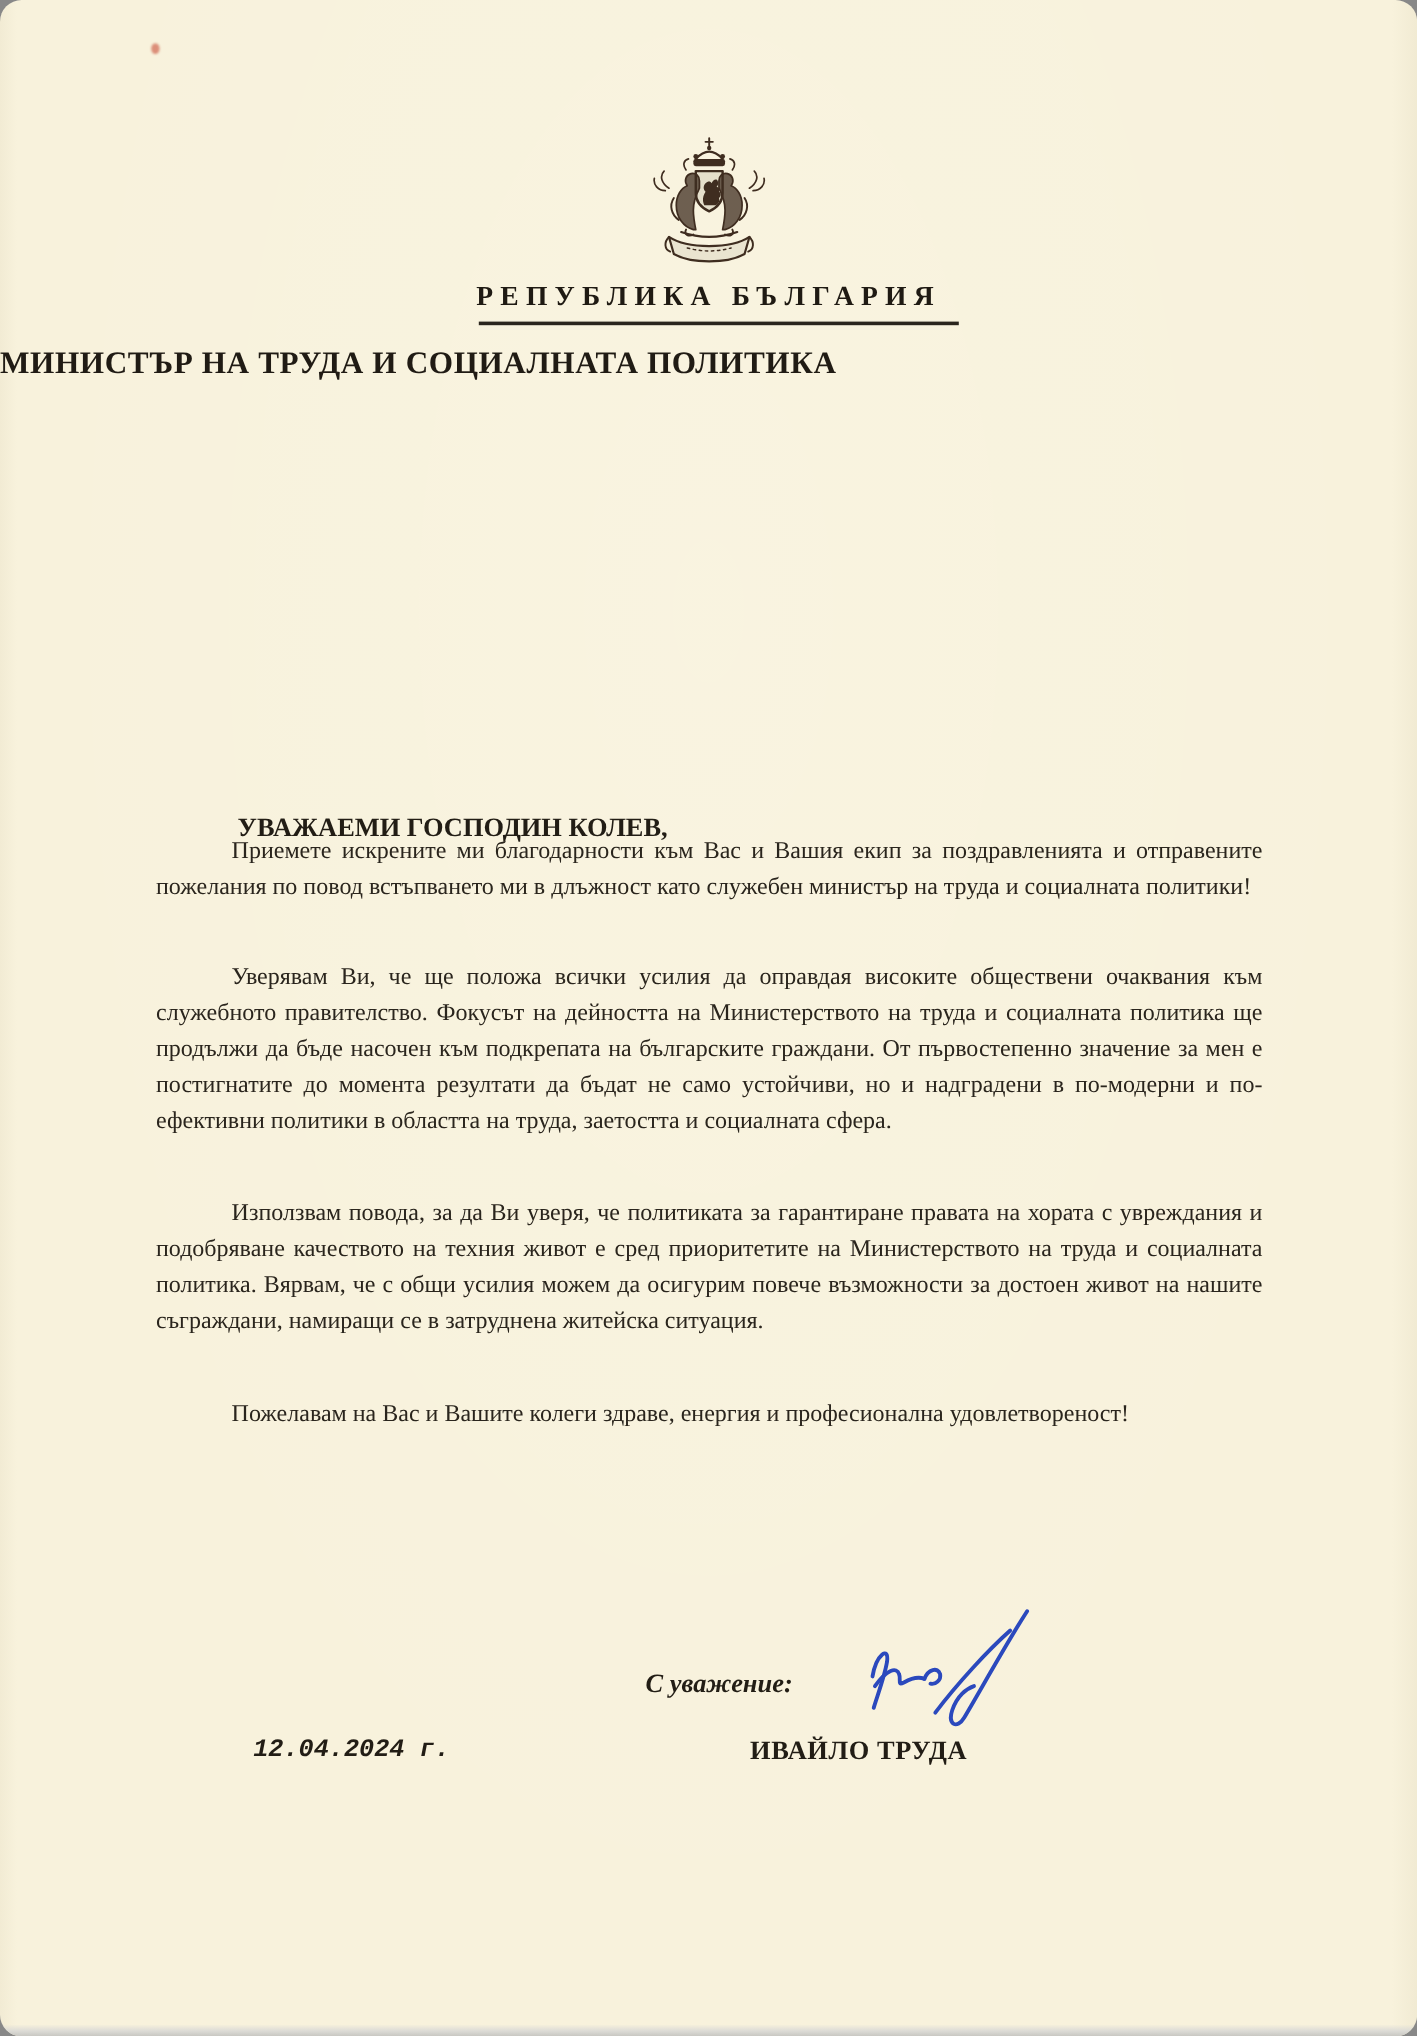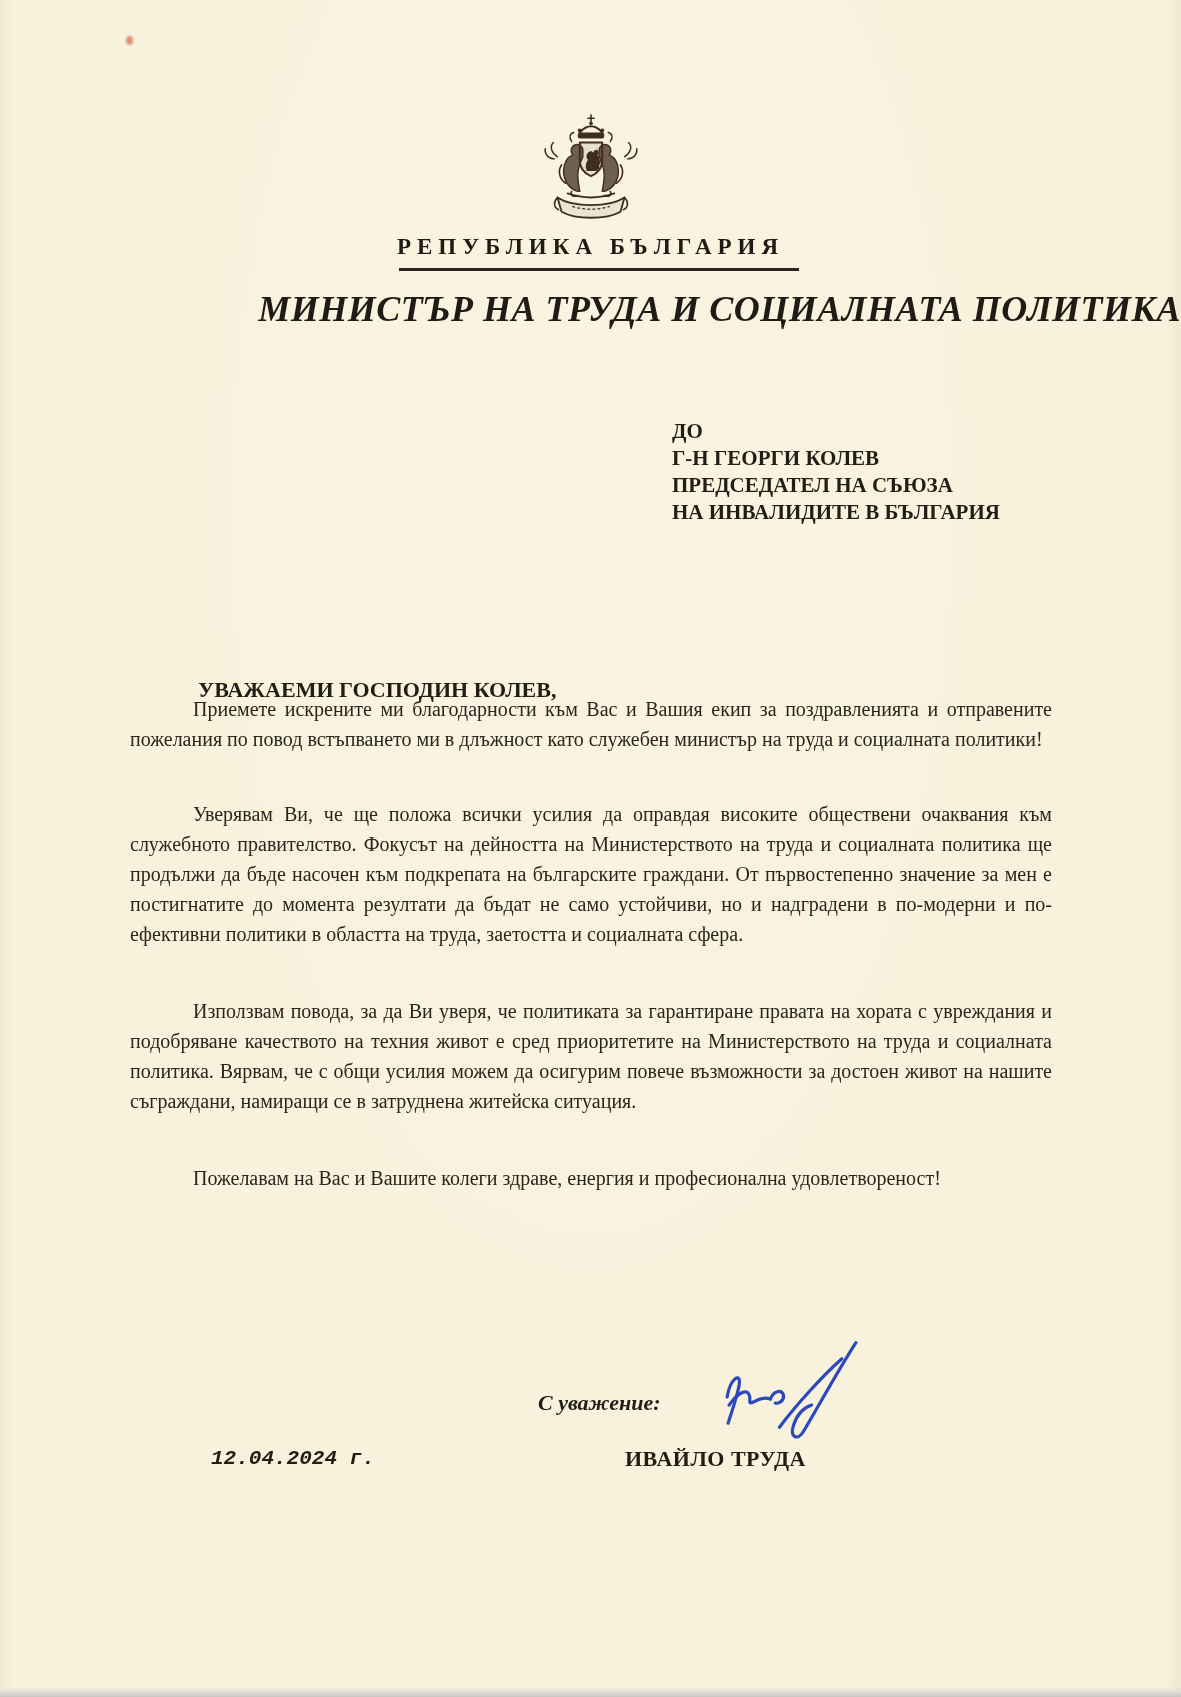--- a/index.html
+++ b/index.html
@@ -15,34 +15,34 @@
     position:relative;
     width:1181px;height:1697px;
     margin:0 auto;
     background:var(--paper);
     background-image:
       radial-gradient(ellipse at 50% 30%, rgba(255,255,255,0.12), rgba(0,0,0,0) 70%),
       linear-gradient(90deg, rgba(230,222,196,0.35) 0px, rgba(0,0,0,0) 14px, rgba(0,0,0,0) 1160px, rgba(228,220,194,0.35) 1181px);
     font-family:"Liberation Serif","DejaVu Serif",serif;
     color:var(--ink);
     overflow:hidden;
+    border-radius:18px;
   }
   
   .emblem{position:absolute;left:527px;top:112px;width:128px;height:112px;}
   .republic-title{
     position:absolute;left:0;top:234px;width:100%;
     text-align:center;font-weight:bold;font-size:23px;letter-spacing:6px;
     color:#1f1a13;
   }
   .title-rule{position:absolute;left:399px;top:268px;width:400px;height:3px;background:var(--rule);}
   .ministry-title{
     position:absolute;left:0;top:288px;width:100%;
-    text-align:right;font-weight:bold;font-size:36px;letter-spacing:0.5px;
+    text-align:left;font-weight:bold;font-size:26px;letter-spacing:0.5px;
     color:#201b14;
-    font-style:italic;
   }
   
   .recipient{position:absolute;left:672px;top:418px;font-weight:bold;font-size:21px;line-height:27px;color:#221d15;}
   
   .salutation{position:absolute;left:198px;top:646px;font-weight:bold;font-size:22px;color:#221d15;margin-top:31px;}
   .para{
     position:absolute;left:130px;width:922px;
     font-size:20px;line-height:30px;
     text-align:justify;text-indent:63px;
     color:#2a251d;margin:0;
@@ -98,26 +98,20 @@
       <path d="M30,84 C45,94 81,94 96,84 L92,98 C78,106 48,106 34,98 Z" fill="rgba(63,45,32,0.08)" stroke-width="1.8"></path>
       <path d="M30,84 C26,88 26,94 31,96 M96,84 C100,88 100,94 95,96" stroke-width="1.6"></path>
       <path d="M45,93 Q63,98 81,93" stroke-width="1.2" stroke-dasharray="2,3"></path>
     </g>
   </svg>
 
   <div class="republic-title">РЕПУБЛИКА БЪЛГАРИЯ</div>
   <div class="title-rule"></div>
   <div class="ministry-title">МИНИСТЪР НА ТРУДА И СОЦИАЛНАТА ПОЛИТИКА</div>
 
-  <div class="recipient">
-    <div>ДО</div>
-    <div>Г-Н ГЕОРГИ КОЛЕВ</div>
-    <div>ПРЕДСЕДАТЕЛ НА СЪЮЗА</div>
-    <div>НА ИНВАЛИДИТЕ В БЪЛГАРИЯ</div>
-  </div>
 
   <div class="salutation">УВАЖАЕМИ ГОСПОДИН КОЛЕВ,</div>
 
   <p class="para p1">Приемете искрените ми благодарности към Вас и Вашия екип за поздравленията и отправените пожелания по повод встъпването ми в длъжност като служебен министър на труда и социалната политики!</p>
   <p class="para p2">Уверявам Ви, че ще положа всички усилия да оправдая високите обществени очаквания към служебното правителство. Фокусът на дейността на Министерството на труда и социалната политика ще продължи да бъде насочен към подкрепата на българските граждани. От първостепенно значение за мен е постигнатите до момента резултати да бъдат не само устойчиви, но и надградени в по-модерни и по-ефективни политики в областта на труда, заетостта и социалната сфера.</p>
   <p class="para p4">Пожелавам на Вас и Вашите колеги здраве, енергия и професионална удовлетвореност!</p>
   <p class="para p3">Използвам повода, за да Ви уверя, че политиката за гарантиране правата на хората с увреждания и подобряване качеството на техния живот е сред приоритетите на Министерството на труда и социалната политика. Вярвам, че с общи усилия можем да осигурим повече възможности за достоен живот на нашите съграждани, намиращи се в затруднена житейска ситуация.</p>
 
   <div class="valediction">С уважение:</div>
 

